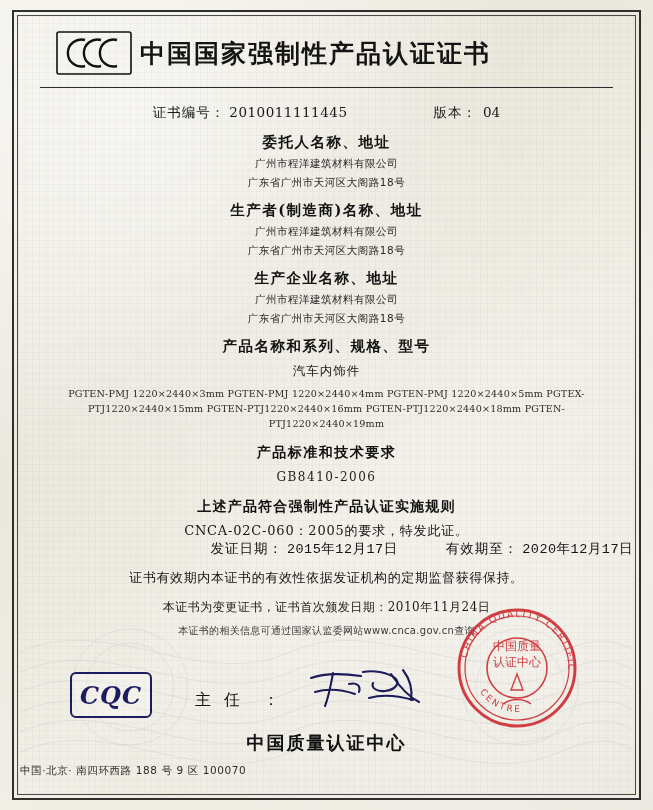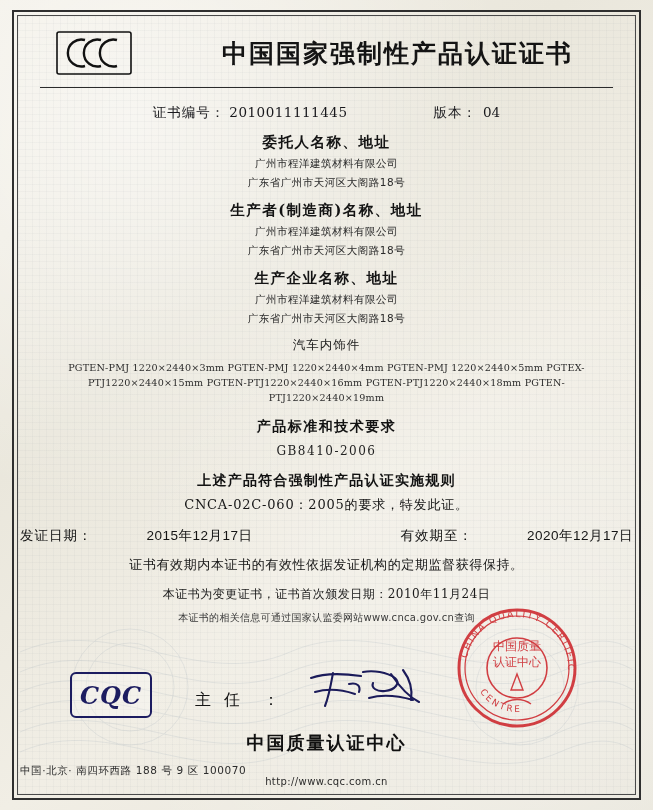--- a/index.html
+++ b/index.html
@@ -64,21 +64,21 @@
   }
   .ccc-logo {
     width: 92px;
     display: flex;
     justify-content: center;
     align-items: center;
     margin-left: 28px;
   }
   .title-zone {
     flex: 1;
-    text-align: right;
+    text-align: left;
     padding-right: 60px;
   }
   .doc-title {
     font-family: "DejaVu Serif", "Liberation Serif", serif;
     font-size: 25px;
     font-weight: bold;
     letter-spacing: 2px;
     color: #141414;
   }
   .rule {
@@ -162,24 +162,23 @@
   .conform2 {
     font-family: "DejaVu Serif", "Liberation Serif", serif;
     font-size: 13px;
     letter-spacing: 0.8px;
     margin-top: 6px;
     color: #161616;
   }
 
   .dates-row {
     display: flex;
-    justify-content: space-between;
+    justify-content: flex-end;
     align-items: baseline;
-    margin-top: 13px;
-    font-family: Liberation Sans, sans-serif;
+    font-family: Liberation Mono, monospace;
     font-size: 13.5px;
     color: #141414;
   }
   .dates-row .d-label { letter-spacing: 1px; }
   .dates-row .d-val { margin-left: 4px; letter-spacing: 0.5px; }
   .dates-row .gap { width: 48px; }
 
   .note1 {
     font-family: "DejaVu Serif", "Liberation Serif", serif;
     font-size: 13px;
@@ -358,20 +357,21 @@
       <div class="sec-line">广东省广州市天河区大阁路18号</div>
     </div>
 
     <div class="section">
       <div class="sec-head">生产企业名称、地址</div>
       <div class="sec-line">广州市程洋建筑材料有限公司</div>
       <div class="sec-line">广东省广州市天河区大阁路18号</div>
     </div>
 
     <div class="section">
+      <div class="sec-head">产品名称和系列、规格、型号</div>
       <div class="product-name">汽车内饰件</div>
       <div class="model-block">PGTEN-PMJ 1220×2440×3mm PGTEN-PMJ 1220×2440×4mm PGTEN-PMJ 1220×2440×5mm PGTEX-PTJ1220×2440×15mm PGTEN-PTJ1220×2440×16mm PGTEN-PTJ1220×2440×18mm PGTEN-PTJ1220×2440×19mm</div>
     </div>
 
     <div class="section">
       <div class="standard-head">产品标准和技术要求</div>
       <div class="standard-code">GB8410-2006</div>
     </div>
 
     <div class="section">
@@ -412,21 +412,20 @@
           <path d="M60,8 C70,6 84,8 92,14 C98,19 92,26 82,27 C74,28 68,24 70,19"></path>
           <path d="M88,10 C96,22 104,32 116,38"></path>
           <path d="M100,6 C106,14 110,24 108,36"></path>
           <path d="M66,34 C80,30 96,32 110,36"></path>
           <path d="M46,20 C54,18 58,22 56,28"></path>
         </g>
       </svg>
 
       <div class="org-name">中国质量认证中心</div>
       <div class="addr">中国·北京· 南四环西路 188 号 9 区 100070</div>
-      <div class="url">http://www.cqc.com.cn</div>
     </div>
 
     <svg class="seal" viewBox="0 0 128 128">
       <defs>
         <path id="sealArcTop" d="M 64,64 m -51,0 a 51,51 0 1,1 102,0" fill="none"></path>
         <path id="sealArcBottom" d="M 64,64 m -44,0 a 44,44 0 1,0 88,0" fill="none"></path>
       </defs>
       <g opacity="0.85">
         <circle cx="64" cy="64" r="58" fill="none" stroke="#cc2026" stroke-width="3"></circle>
         <circle cx="64" cy="64" r="52" fill="none" stroke="#cc2026" stroke-width="1.2"></circle>

